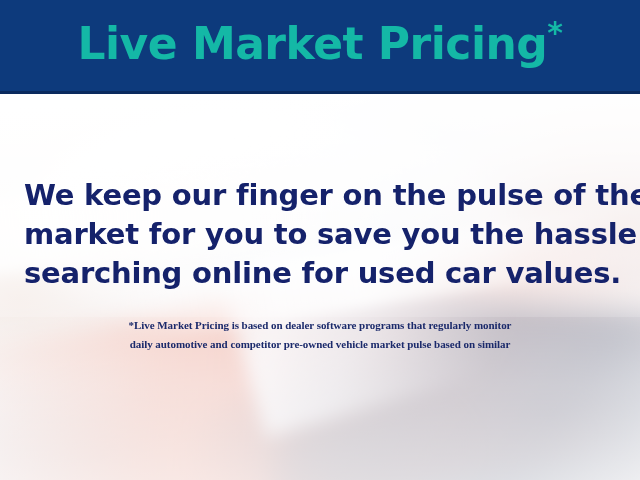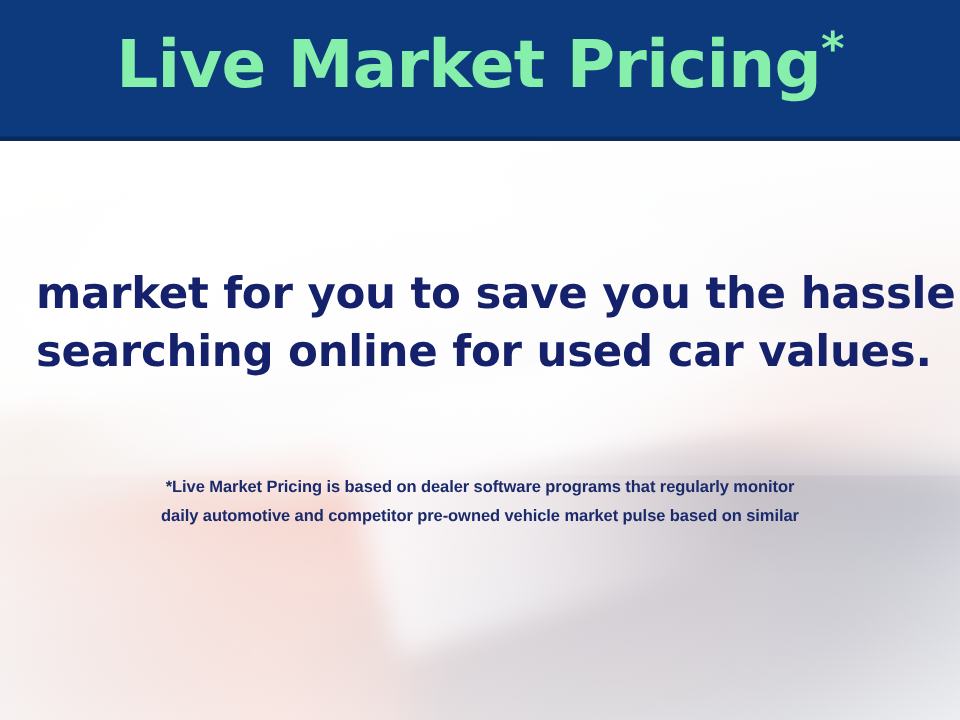--- a/index.html
+++ b/index.html
@@ -168,21 +168,21 @@
     background: #0d3a7c;
     border-bottom: 3px solid #0a2a5e;
     box-sizing: border-box;
     display: flex;
     align-items: center;
     justify-content: center;
     z-index: 5;
   }
 
   .banner-title {
-    color: #86efac;
+    color: #14b8a6;
     font-family: "DejaVu Sans", sans-serif;
     font-size: 44px;
     font-weight: bold;
     letter-spacing: -0.5px;
     line-height: 1;
     white-space: nowrap;
     margin: 0;
     padding-bottom: 4px;
   }
 
@@ -217,21 +217,21 @@
 
   
   .disclaimer {
     position: absolute;
     left: 0;
     right: 0;
     top: 316px;
     z-index: 4;
     text-align: center;
     color: #1b2a6b;
-    font-family: Liberation Sans, sans-serif;
+    font-family: Liberation Serif, serif;
     font-size: 11px;
     font-weight: bold;
     line-height: 19px;
     letter-spacing: -0.05px;
     padding: 0 22px;
     box-sizing: border-box;
   }
 
   .disclaimer .dc-line {
     display: block;
@@ -255,20 +255,21 @@
     <div class="bg-topfade"></div>
     <div class="bg-wash"></div>
     <div class="bg-bottomfade"></div>
   </div>
 
   <div class="banner">
     <h1 class="banner-title"><span>Live Market Pricing</span><span class="star">*</span></h1>
   </div>
 
   <div class="headline">
+    <span class="hl-line">We keep our finger on the pulse of the</span>
     <span class="hl-line">market for you to save you the hassle of</span>
     <span class="hl-line">searching online for used car values.</span>
   </div>
 
   <div class="disclaimer">
     <span class="dc-line">*Live Market Pricing is based on dealer software programs that regularly monitor</span>
     <span class="dc-line">daily automotive and competitor pre-owned vehicle market pulse based on similar</span>
   </div>
 
 </div>

